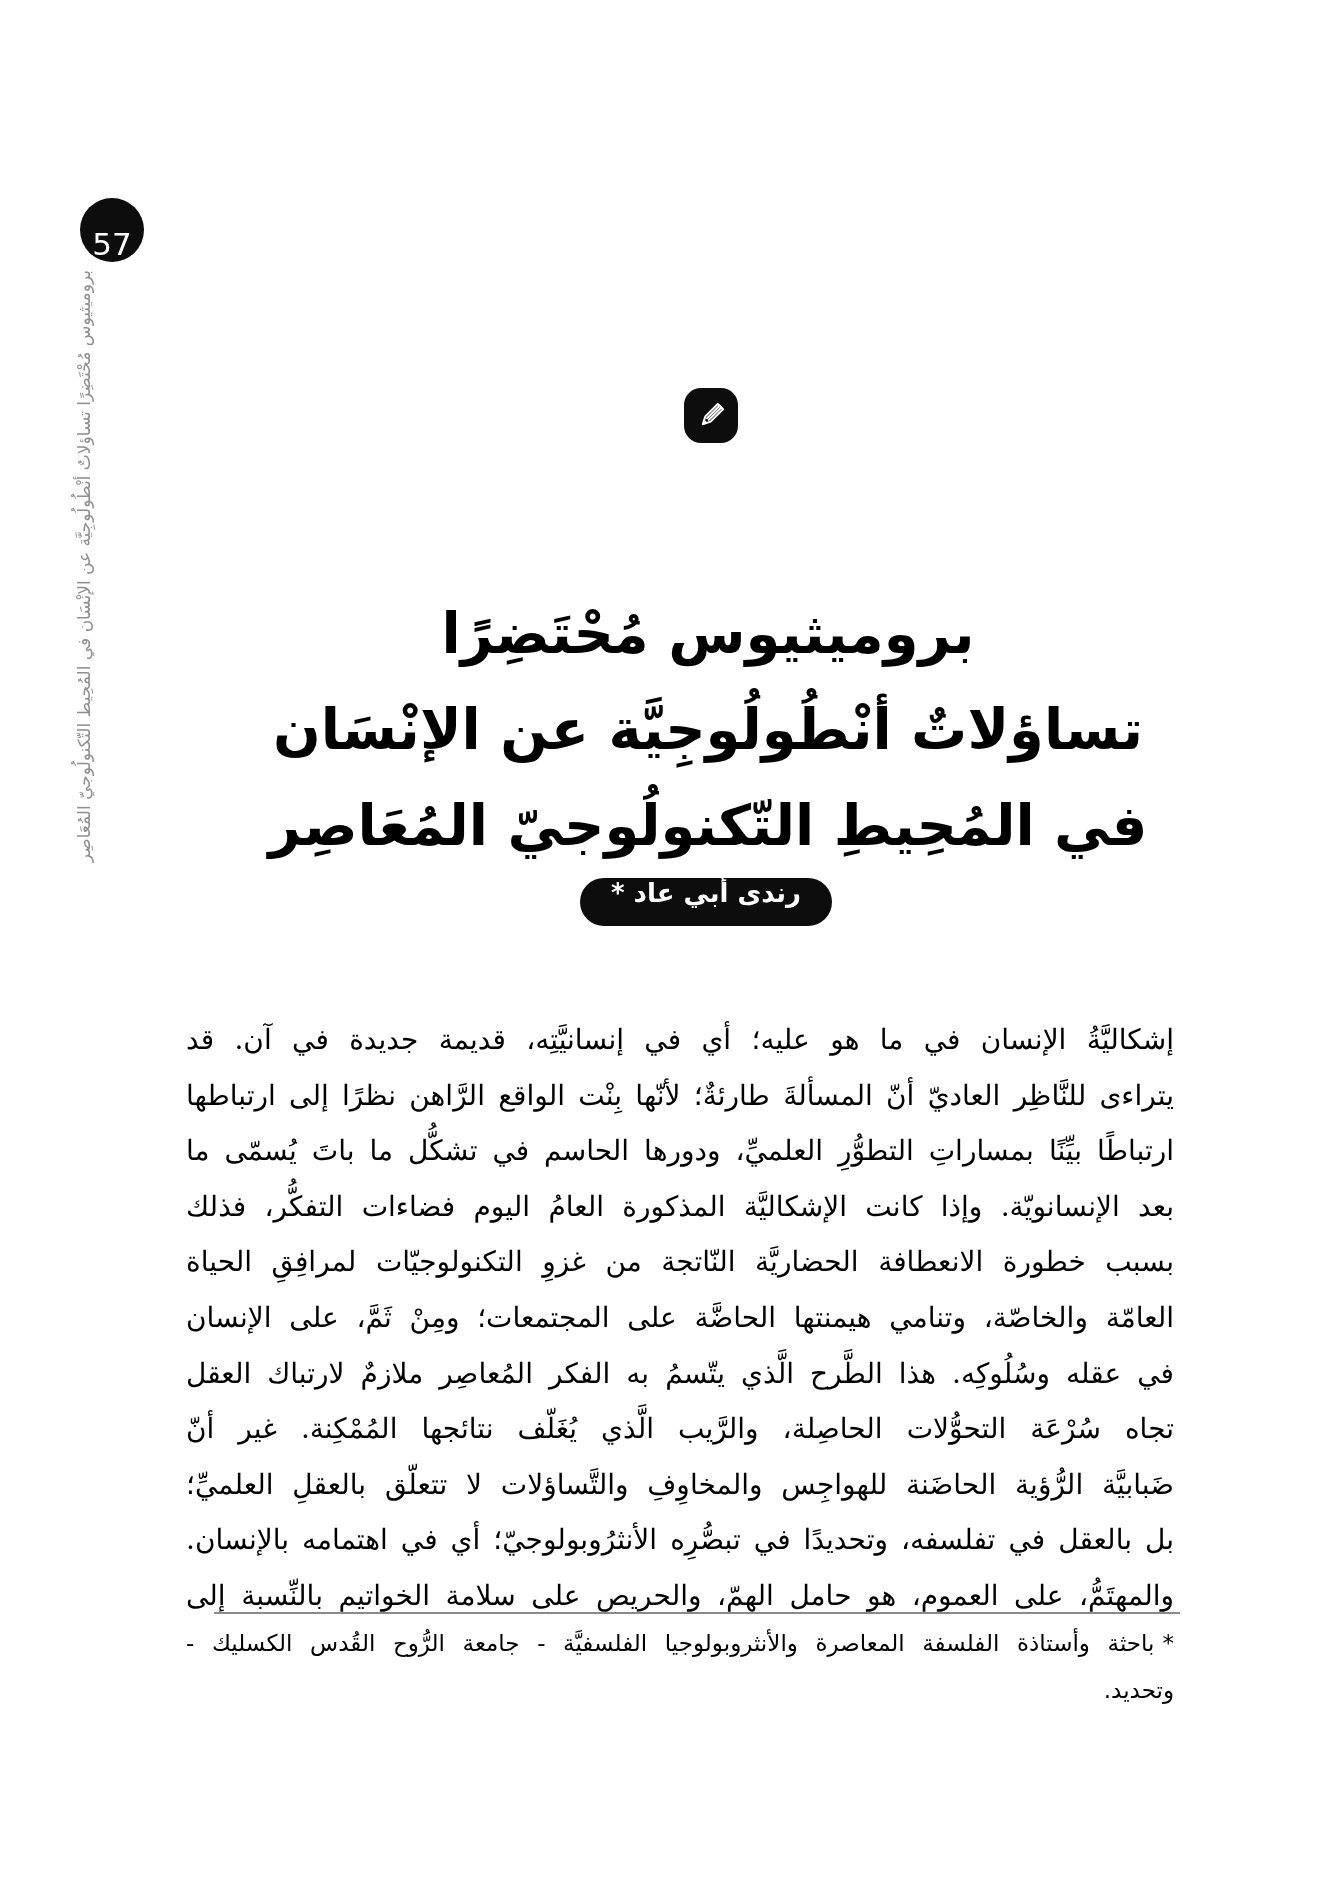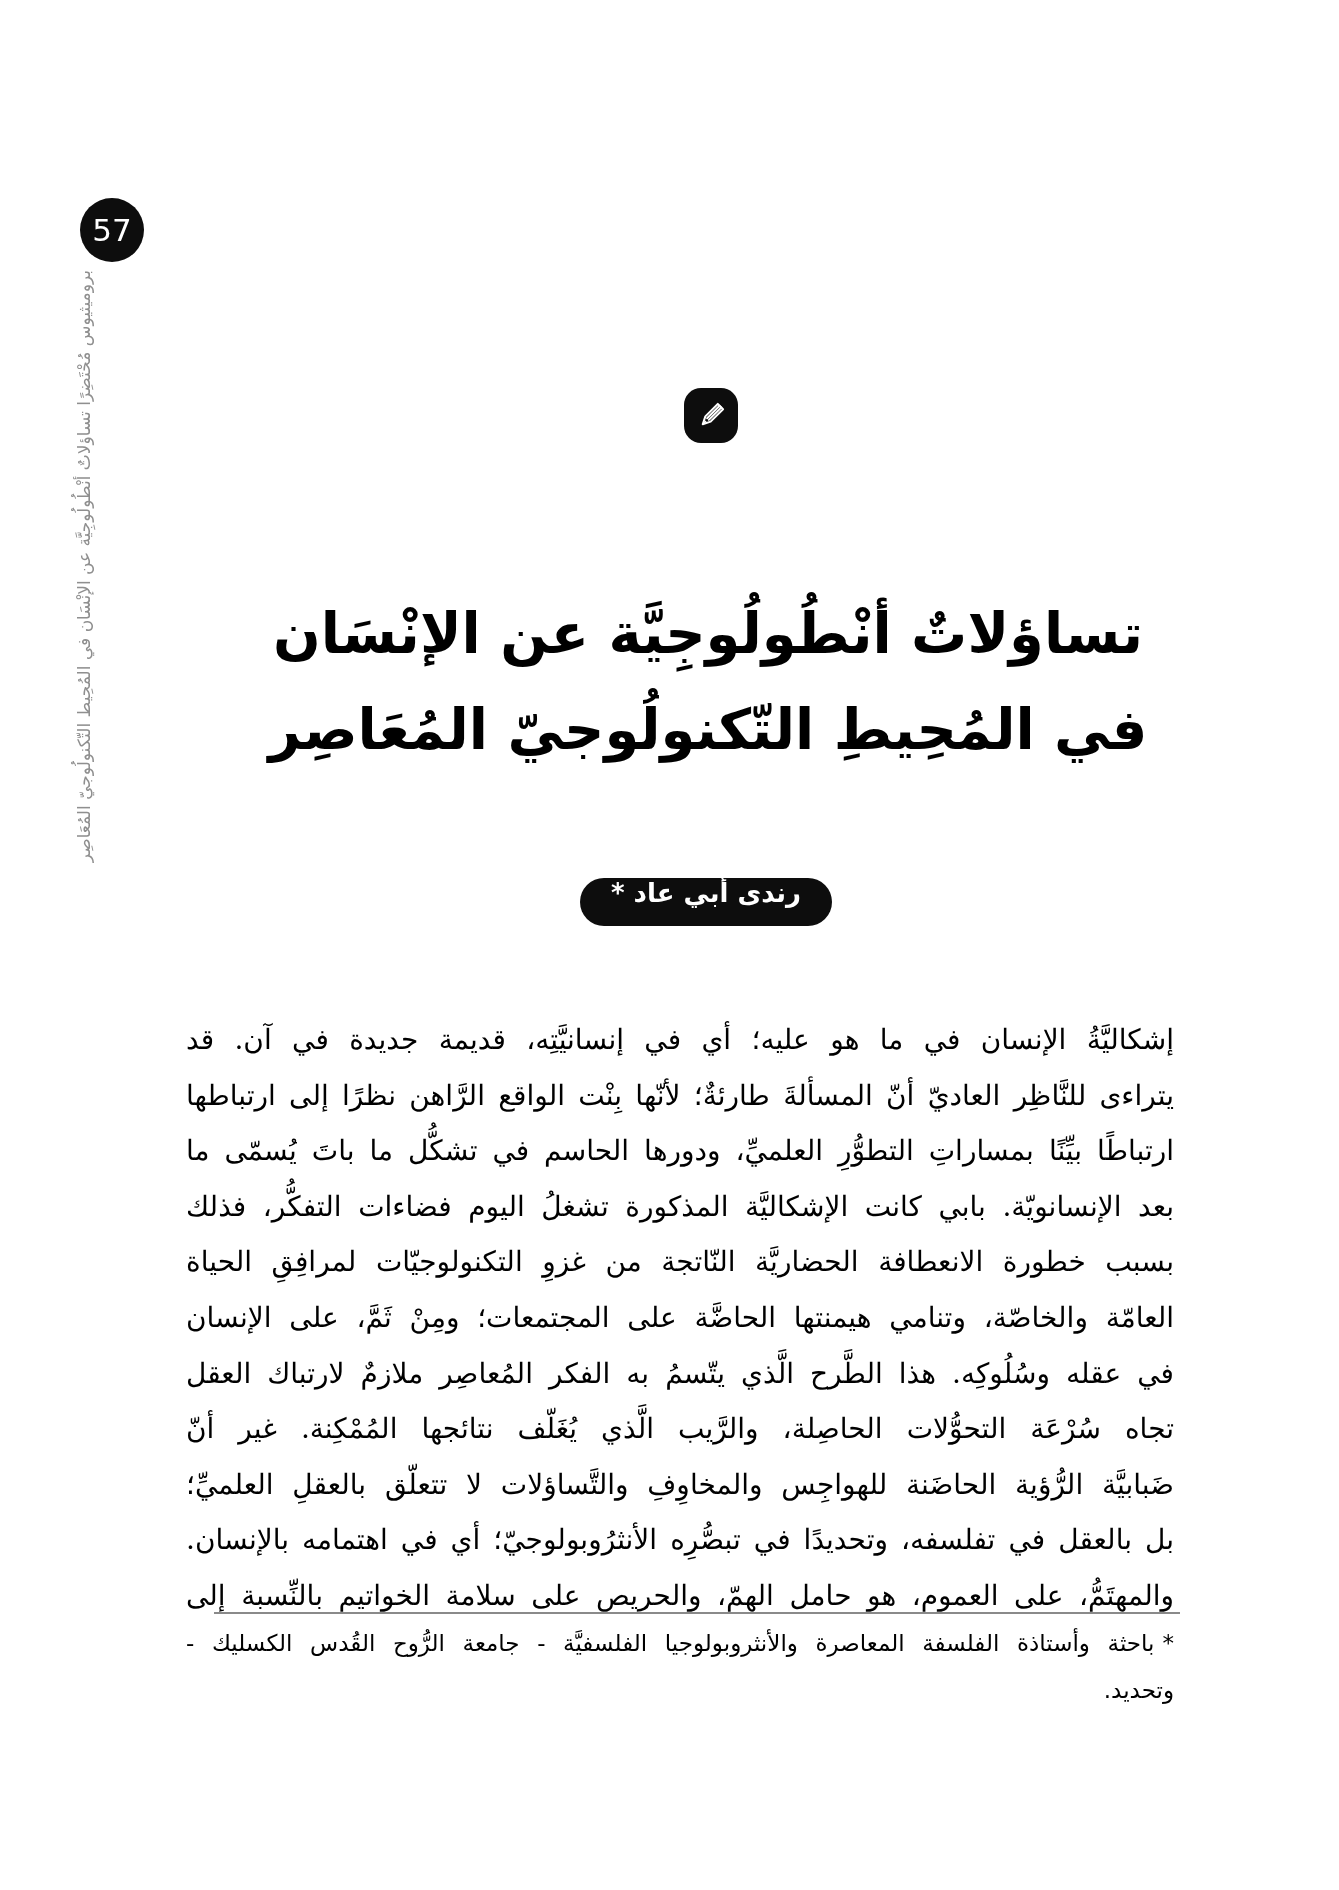--- a/index.html
+++ b/index.html
@@ -13,21 +13,21 @@
   html,body{background:var(--background);}
   body{
     width:1339px;height:1890px;position:relative;overflow:hidden;
     font-family:"DejaVu Sans","Liberation Sans",sans-serif;
     color:var(--ink);
   }
   
   .page-circle{
     position:absolute;left:80px;top:198px;width:64px;height:64px;
     background:var(--badge-black);border-radius:50%;
-    display:flex;align-items:center;justify-content:center;
+    display:flex;align-items:flex-end;justify-content:center;
     color:#fff;font-size:31px;font-weight:400;
   }
   
   .side-title{
     position:absolute;left:74px;top:1056px;width:786px;height:26px;
     transform:rotate(-90deg);transform-origin:0 0;
     direction:rtl;text-align:right;white-space:nowrap;
     font-size:17px;color:var(--sidebar-gray);
     font-family:"DejaVu Sans","Liberation Sans",sans-serif;
   }
@@ -94,33 +94,34 @@
         <path d="M9.2 2 H14.8 V15.2 L12 20.8 L9.2 15.2 Z"></path>
         <line x1="11.1" y1="2" x2="11.1" y2="15.2"></line>
         <line x1="12.9" y1="2" x2="12.9" y2="15.2"></line>
         <path d="M11 17.4 L13 17.4 L12 20.6 Z" fill="#ffffff" stroke="none"></path>
       </g>
     </svg>
   </span>
 </div>
 
 <div class="article-title">
+  <div>بروميثيوس مُحْتَضِرًا</div>
   <div>تساؤلاتٌ أنْطُولُوجِيَّة عن الإنْسَان</div>
   <div>في المُحِيطِ التّكنولُوجيّ المُعَاصِر</div>
 </div>
 
 <div class="author-badge">
   <span>رندى أبي عاد *</span>
 </div>
 
 <div class="body-text">
   <div class="body-line">إشكاليَّةُ الإنسان في ما هو عليه؛ أي في إنسانيَّتِه، قديمة جديدة في آن. قد</div>
   <div class="body-line">يتراءى للنَّاظِر العاديّ أنّ المسألةَ طارئةٌ؛ لأنّها بِنْت الواقع الرَّاهن نظرًا إلى ارتباطها</div>
   <div class="body-line">ارتباطًا بيِّنًا بمساراتِ التطوُّرِ العلميِّ، ودورها الحاسم في تشكُّل ما باتَ يُسمّى ما</div>
-  <div class="body-line">بعد الإنسانويّة. بابي كانت الإشكاليَّة المذكورة تشغلُ اليوم فضاءات التفكُّر، فذلك</div>
+  <div class="body-line">بعد الإنسانويّة. وإذا كانت الإشكاليَّة المذكورة العامُ اليوم فضاءات التفكُّر، فذلك</div>
   <div class="body-line">بسبب خطورة الانعطافة الحضاريَّة النّاتجة من غزوِ التكنولوجيّات لمرافِقِ الحياة</div>
   <div class="body-line">العامّة والخاصّة، وتنامي هيمنتها الحاضَّة على المجتمعات؛ ومِنْ ثَمَّ، على الإنسان</div>
   <div class="body-line">في عقله وسُلُوكِه. هذا الطَّرح الَّذي يتّسمُ به الفكر المُعاصِر ملازمٌ لارتباك العقل</div>
   <div class="body-line">تجاه سُرْعَة التحوُّلات الحاصِلة، والرَّيب الَّذي يُغَلّف نتائجها المُمْكِنة. غير أنّ</div>
   <div class="body-line">ضَبابيَّة الرُّؤية الحاضَنة للهواجِس والمخاوِفِ والتَّساؤلات لا تتعلّق بالعقلِ العلميِّ؛</div>
   <div class="body-line">بل بالعقل في تفلسفه، وتحديدًا في تبصُّرِه الأنثرُوبولوجيّ؛ أي في اهتمامه بالإنسان.</div>
   <div class="body-line">والمهتَمُّ، على العموم، هو حامل الهمّ، والحريص على سلامة الخواتيم بالنِّسبة إلى</div>
 </div>
 
 <div class="footnote-rule"></div>

